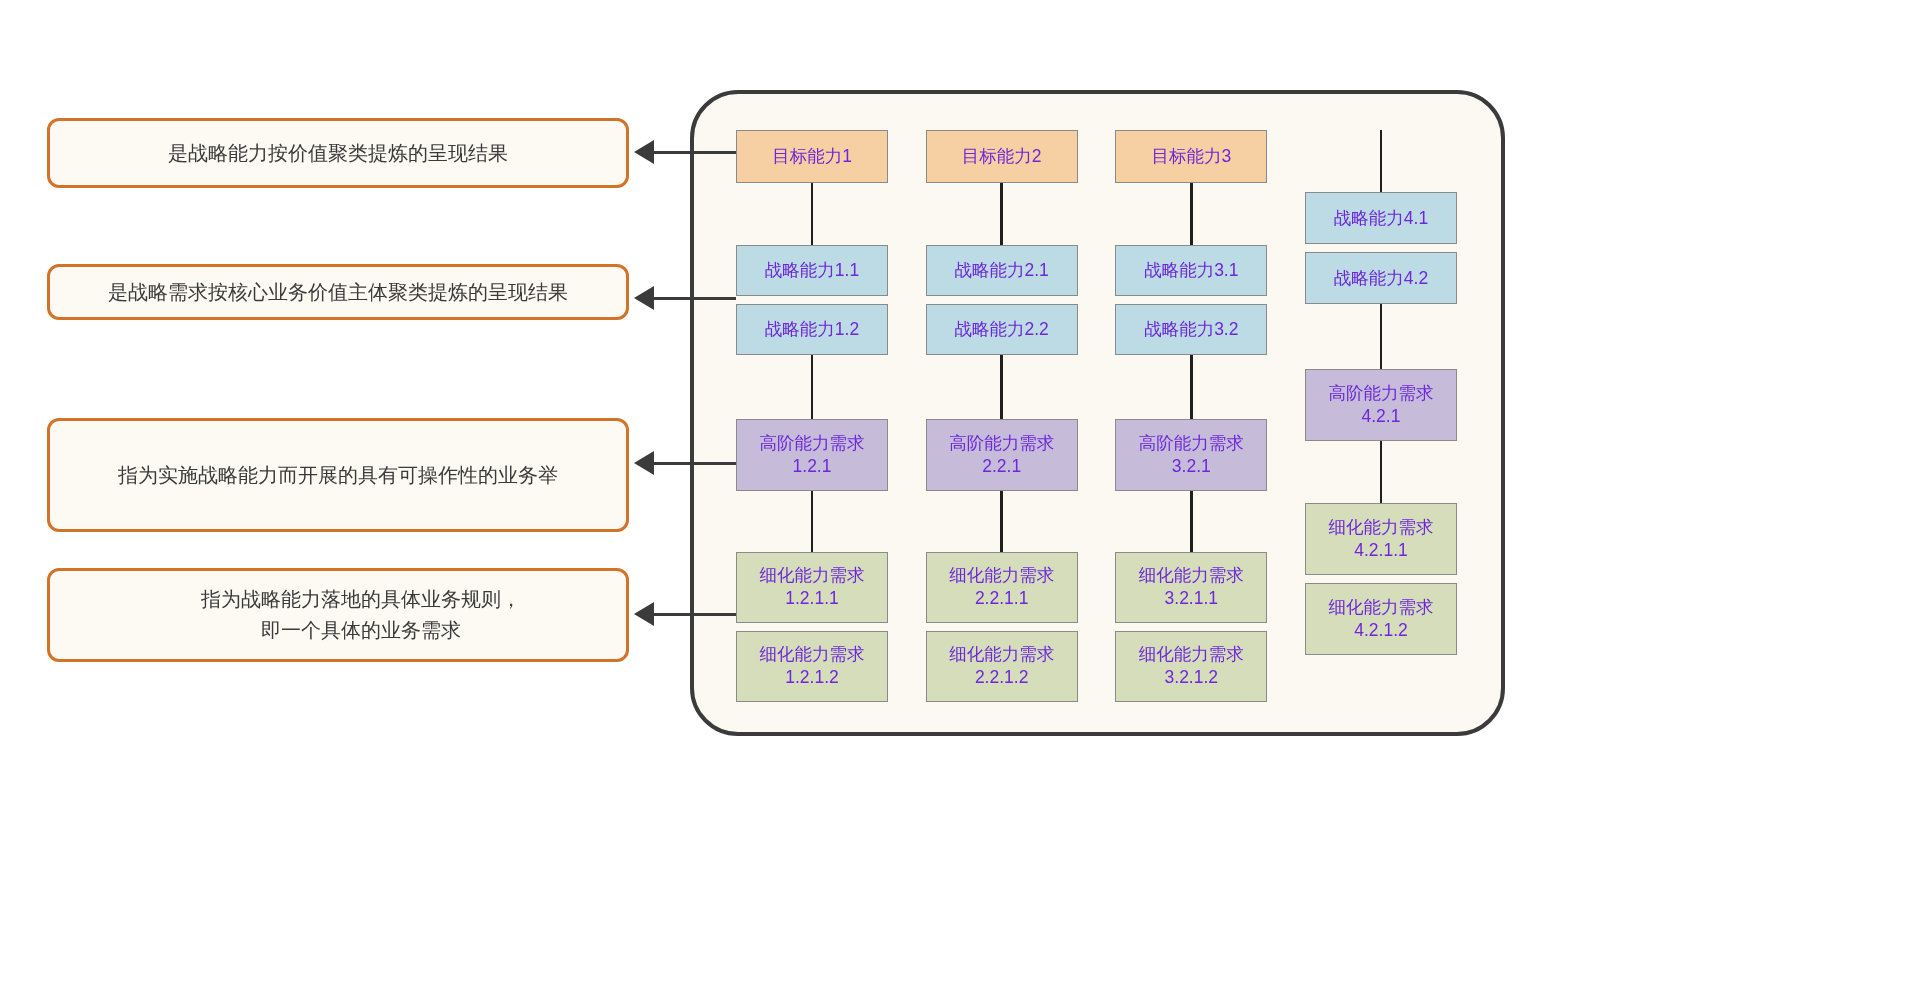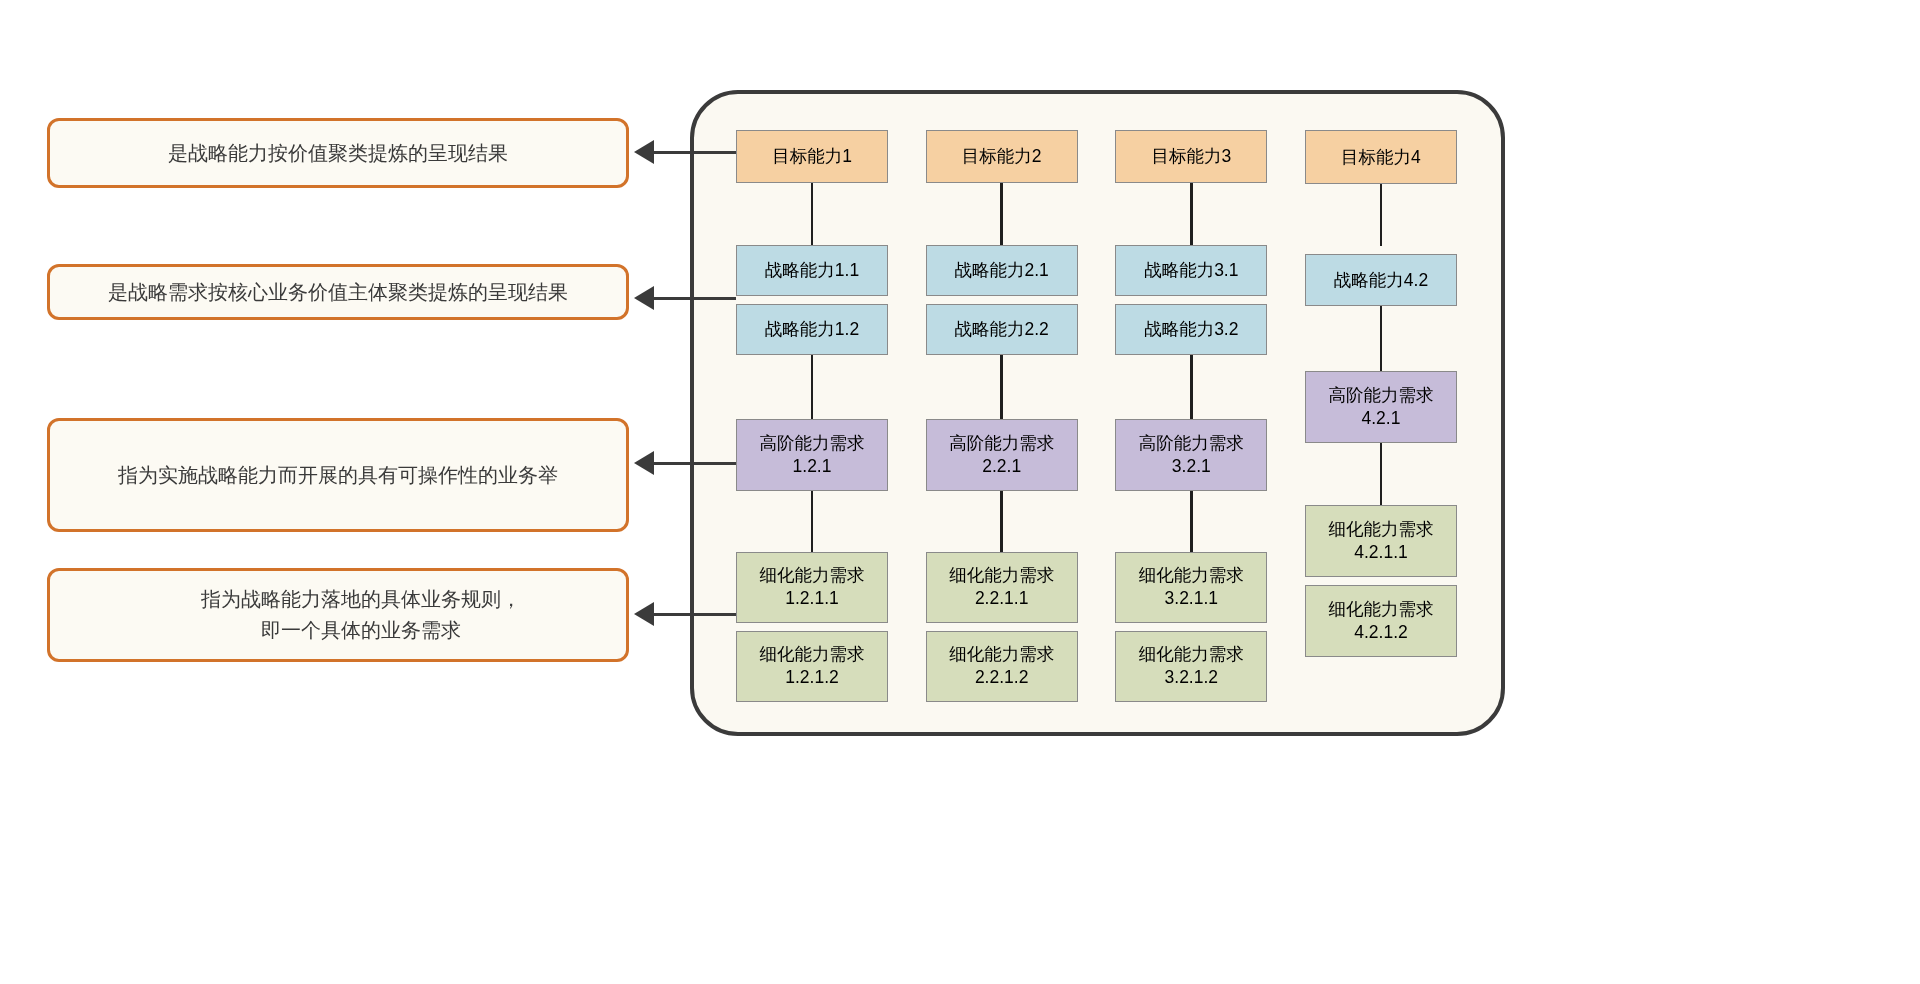--- a/index.html
+++ b/index.html
@@ -68,21 +68,21 @@
 
   .node {
     width: 152px;
     box-sizing: border-box;
     border: 1.5px solid #8a8a8a;
     display: flex; flex-direction: column;
     align-items: center; justify-content: center;
     text-align: center;
     font-size: 17.5px;
     line-height: 23px;
-    color: #000000;
+    color: #6d28d9;
   }
   .node.target    { height: 54px; background: #f6d0a2; }
   .node.strategic { height: 52px; background: #bddbe4; }
   .node.high      { height: 72px; background: #c6bcd9; }
   .node.refined   { height: 72px; background: #d6ddbb; }
   .gap-top { margin-top: 8px; }
 
   .vline { width: 2.5px; background: #1f1f1f; }
   .vline.v1 { height: 62px; }
   .vline.v2 { height: 65px; }
@@ -168,22 +168,22 @@
         <span>细化能力需求</span>
         <span>3.2.1.1</span>
       </div>
       <div class="node refined gap-top">
         <span>细化能力需求</span>
         <span>3.2.1.2</span>
       </div>
     </div>
 
     <div class="column">
-      <div class="node target">目标能力4</div>
-      <div class="vline v1"></div>
+      <div class="vline v1"></div>
+      <div class="node strategic">战略能力4.1</div>
       <div class="node strategic gap-top">战略能力4.2</div>
       <div class="vline v2"></div>
       <div class="node high">
         <span>高阶能力需求</span>
         <span>4.2.1</span>
       </div>
       <div class="vline v3"></div>
       <div class="node refined">
         <span>细化能力需求</span>
         <span>4.2.1.1</span>

